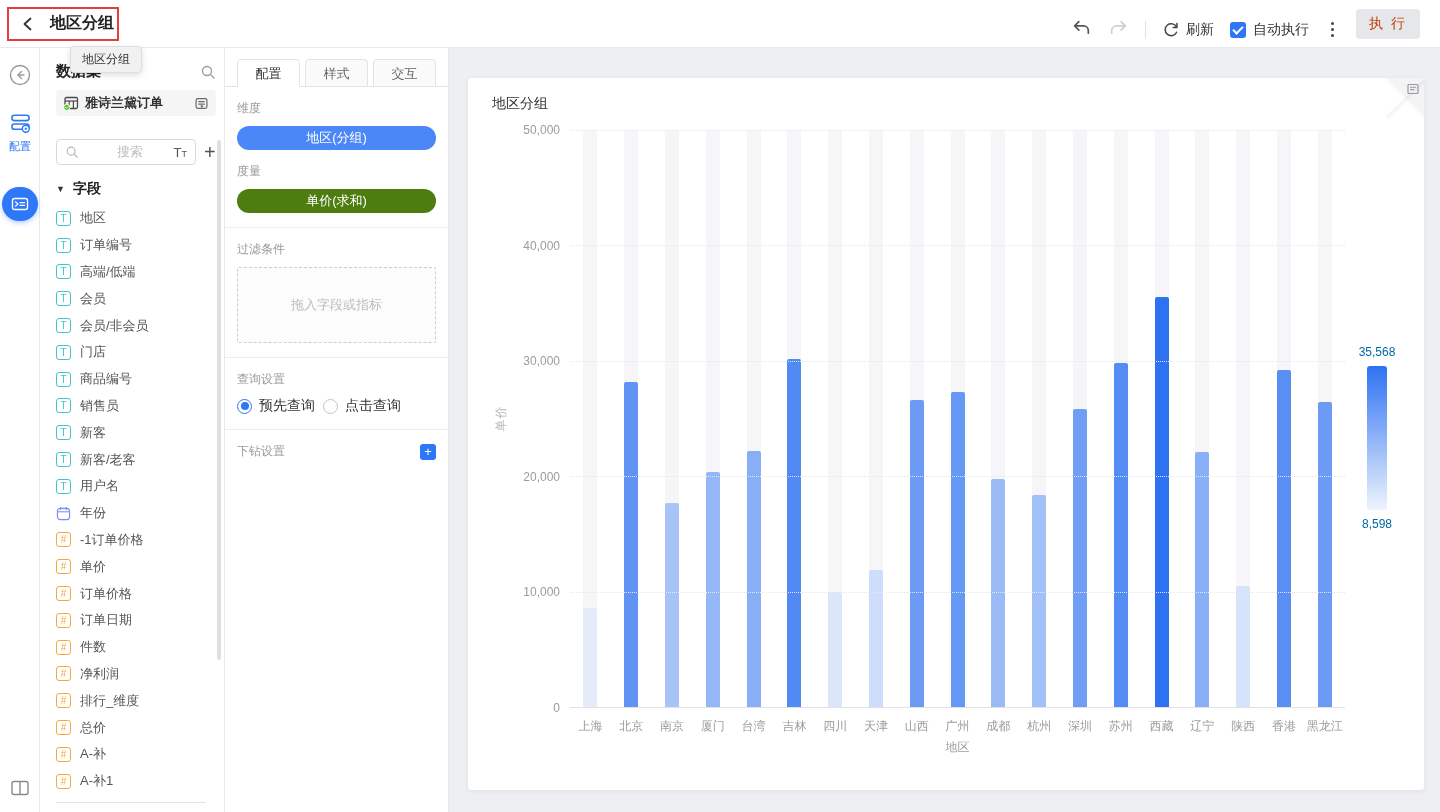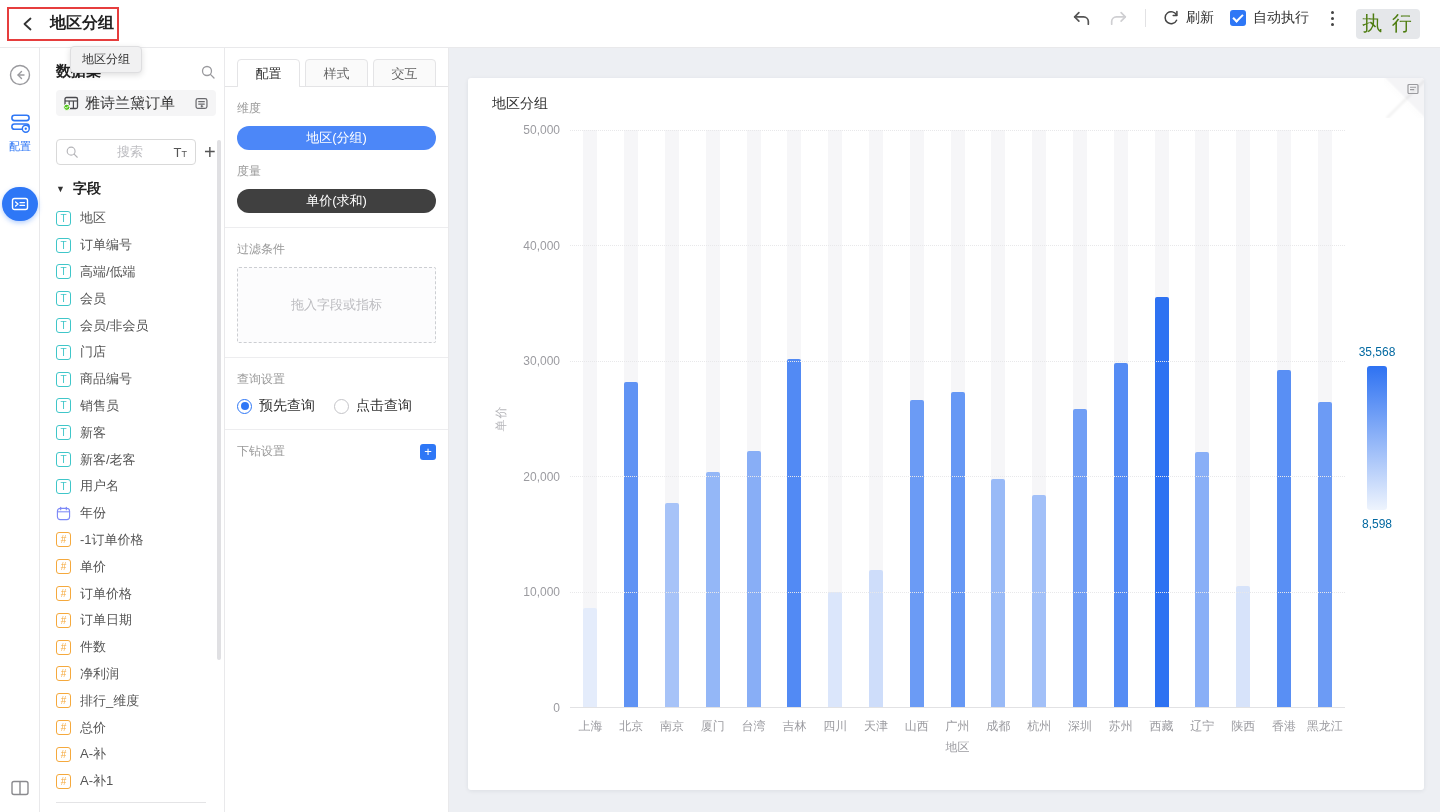--- a/index.html
+++ b/index.html
@@ -5,48 +5,48 @@
   * { box-sizing: border-box; }
   html,body { margin:0; padding:0; }
   body { font-family:"Liberation Sans","DejaVu Sans",sans-serif; color:#333; }
   .app { position:relative; width:1440px; height:812px; background:#fff; overflow:hidden; font-size:13px; }
 
   
   .hdr { position:absolute; top:0; left:0; right:0; height:48px; background:#fff; border-bottom:1px solid #e9e9eb; display:flex; align-items:center; z-index:5; }
   .hdr-left { display:flex; align-items:center; gap:14px; padding-left:20px; }
   .hdr-title { font-size:16px; font-weight:bold; color:#222; }
   .red-box { position:absolute; left:7px; top:7px; width:112px; height:34px; border:2px solid #e63d3d; pointer-events:none; z-index:7; }
-  .hdr-right { margin-left:auto; display:flex; align-items:flex-start; gap:16px; padding-right:20px; }
+  .hdr-right { margin-left:auto; display:flex; align-items:flex-end; gap:16px; padding-right:20px; }
   .icon-btn { display:flex; align-items:center; justify-content:center; cursor:pointer; }
   .vsep { width:1px; height:18px; background:#e2e2e4; }
   .refresh-wrap { display:flex; align-items:center; gap:6px; font-size:14px; color:#333; }
   .auto-wrap { display:flex; align-items:center; gap:7px; font-size:14px; color:#333; }
   .cbx { width:16px; height:16px; background:#2e77f6; border-radius:3px; position:relative; }
   .cbx::after { content:''; position:absolute; left:5px; top:2px; width:4px; height:8px; border:solid #fff; border-width:0 2px 2px 0; transform:rotate(45deg); }
   .kebab { display:flex; flex-direction:column; gap:3px; padding:2px 6px; }
   .kebab i { width:3px; height:3px; border-radius:50%; background:#444; }
-  .exec-btn { width:64px; height:30px; background:#e5e7ea; color:#4d7c0f; border:none; border-radius:4px; font-size:20px; letter-spacing:2px; }
+  .exec-btn { width:64px; height:30px; background:#e5e7ea; color:#c2410c; border:none; border-radius:4px; font-size:14px; letter-spacing:2px; }
 
   
   .tooltip { position:absolute; left:70px; top:46px; background:#f1f1f2; border:1px solid #dedee0; border-radius:4px; padding:4px 11px; font-size:12px; color:#333; box-shadow:0 2px 6px rgba(0,0,0,.13); z-index:8; }
 
   
   .rail { position:absolute; top:48px; left:0; bottom:0; width:40px; background:#fff; border-right:1px solid #e9e9eb; z-index:4; }
   .rail-back { position:absolute; left:8px; top:15px; }
   .rail-config { position:absolute; left:0; top:64px; width:40px; text-align:center; }
   .rail-config .cfg-label { display:block; color:#2e77f6; font-size:11px; margin-top:1px; }
   .rail-pill { position:absolute; left:2px; top:139px; width:36px; height:34px; background:#2e77f6; border-radius:17px; display:flex; align-items:center; justify-content:center; box-shadow:0 2px 5px rgba(46,119,246,.35); }
   .rail-layout { position:absolute; left:10px; top:730px; }
 
   
   .dpanel { position:absolute; top:48px; left:40px; width:185px; bottom:0; background:#fff; border-right:1px solid #e9e9eb; padding:14px 0 0 16px; z-index:3; }
   .dp-head { display:flex; align-items:center; width:160px; }
   .dp-title { font-size:15px; font-weight:bold; color:#222; flex:1; }
   .ds-row { width:160px; height:26px; background:#f5f5f6; border-radius:4px; display:flex; align-items:center; gap:6px; padding:0 7px; margin-top:9px; cursor:pointer; }
-  .ds-name { font-weight:normal; font-size:15px; color:#333; flex:1; white-space:nowrap; }
+  .ds-name { font-weight:bold; font-size:13px; color:#333; flex:1; white-space:nowrap; }
   .search-row { display:flex; align-items:center; gap:8px; margin-top:23px; }
   .search-box { width:140px; height:26px; border:1px solid #d9d9d9; border-radius:4px; display:flex; align-items:center; gap:6px; padding:0 8px; background:#fff; }
   .search-ph { color:#bcbcc0; font-size:13px; flex:1;margin-left:32px; }
   .tt-glyph { color:#555; font-size:13px; line-height:1; }
   .tt-glyph .s { font-size:9px; }
   .plus-btn { font-size:20px; color:#555; font-weight:300; line-height:1; cursor:pointer; }
   .sec-head { margin-top:15px; display:flex; align-items:center; gap:8px; font-weight:bold; font-size:14px; color:#222; cursor:pointer; }
   .tri { font-size:9px; color:#333; }
   .field-list { margin-top:7px; }
   .field-row { display:flex; align-items:center; gap:9px; height:26.8px; cursor:pointer; }
@@ -67,23 +67,23 @@
   .tabs { display:flex; padding:0 12px; margin-top:11px; position:relative; }
   .tabs::after { content:''; position:absolute; left:0; right:0; bottom:0; height:1px; background:#e4e4e6; }
   .tab { flex:1; height:28px; line-height:27px; text-align:center; font-size:13px; color:#666; background:#fafafa; border:1px solid #e4e4e6; border-radius:4px 4px 0 0; margin-right:5px; cursor:pointer; position:relative; }
   .tab:last-child { margin-right:0; }
   .tab.active { background:#fff; color:#333; z-index:2; }
   .tab.active::after { content:''; position:absolute; left:0; right:0; bottom:-1px; height:2px; background:#fff; }
   .csection { padding:13px 12px 14px; border-bottom:1px solid #ededef; }
   .lbl { color:#999; font-size:12px; margin-bottom:9px; }
   .pill { height:24px; border-radius:12px; color:#fff; font-size:13px; display:flex; align-items:center; justify-content:center; cursor:pointer; }
   .pill.dim { background:#4c87f8; margin-bottom:13px; }
-  .pill.meas { background:#404040; }
+  .pill.meas { background:#4d7c0f; }
   .drop { border:1px dashed #ccced2; background:#fcfcfd; height:76px; display:flex; align-items:center; justify-content:center; color:#bcbcc0; font-size:13px; border-radius:2px; }
-  .radio-row { display:flex; gap:19px; align-items:center; margin-top:3px; }
+  .radio-row { display:flex; gap:8px; align-items:center; margin-top:3px; }
   .radio-opt { display:flex; align-items:center; gap:7px; font-size:14px; color:#333; cursor:pointer; }
   .rdo { width:15px; height:15px; border-radius:50%; border:1px solid #c4c4c8; background:#fff; position:relative; flex:0 0 15px; }
   .rdo.sel { border-color:#2e77f6; }
   .rdo.sel::after { content:''; position:absolute; inset:2.5px; background:#2e77f6; border-radius:50%; }
   .drill-row { display:flex; align-items:center; padding:13px 12px; }
   .drill-lbl { color:#999; font-size:12px; }
   .plus-sq { margin-left:auto; width:16px; height:16px; background:#2e77f6; color:#fff; border-radius:3px; font-size:13px; line-height:15px; text-align:center; cursor:pointer; }
 
   
   .canvas { position:absolute; top:48px; left:449px; right:0; bottom:0; background:#edeff3; }

